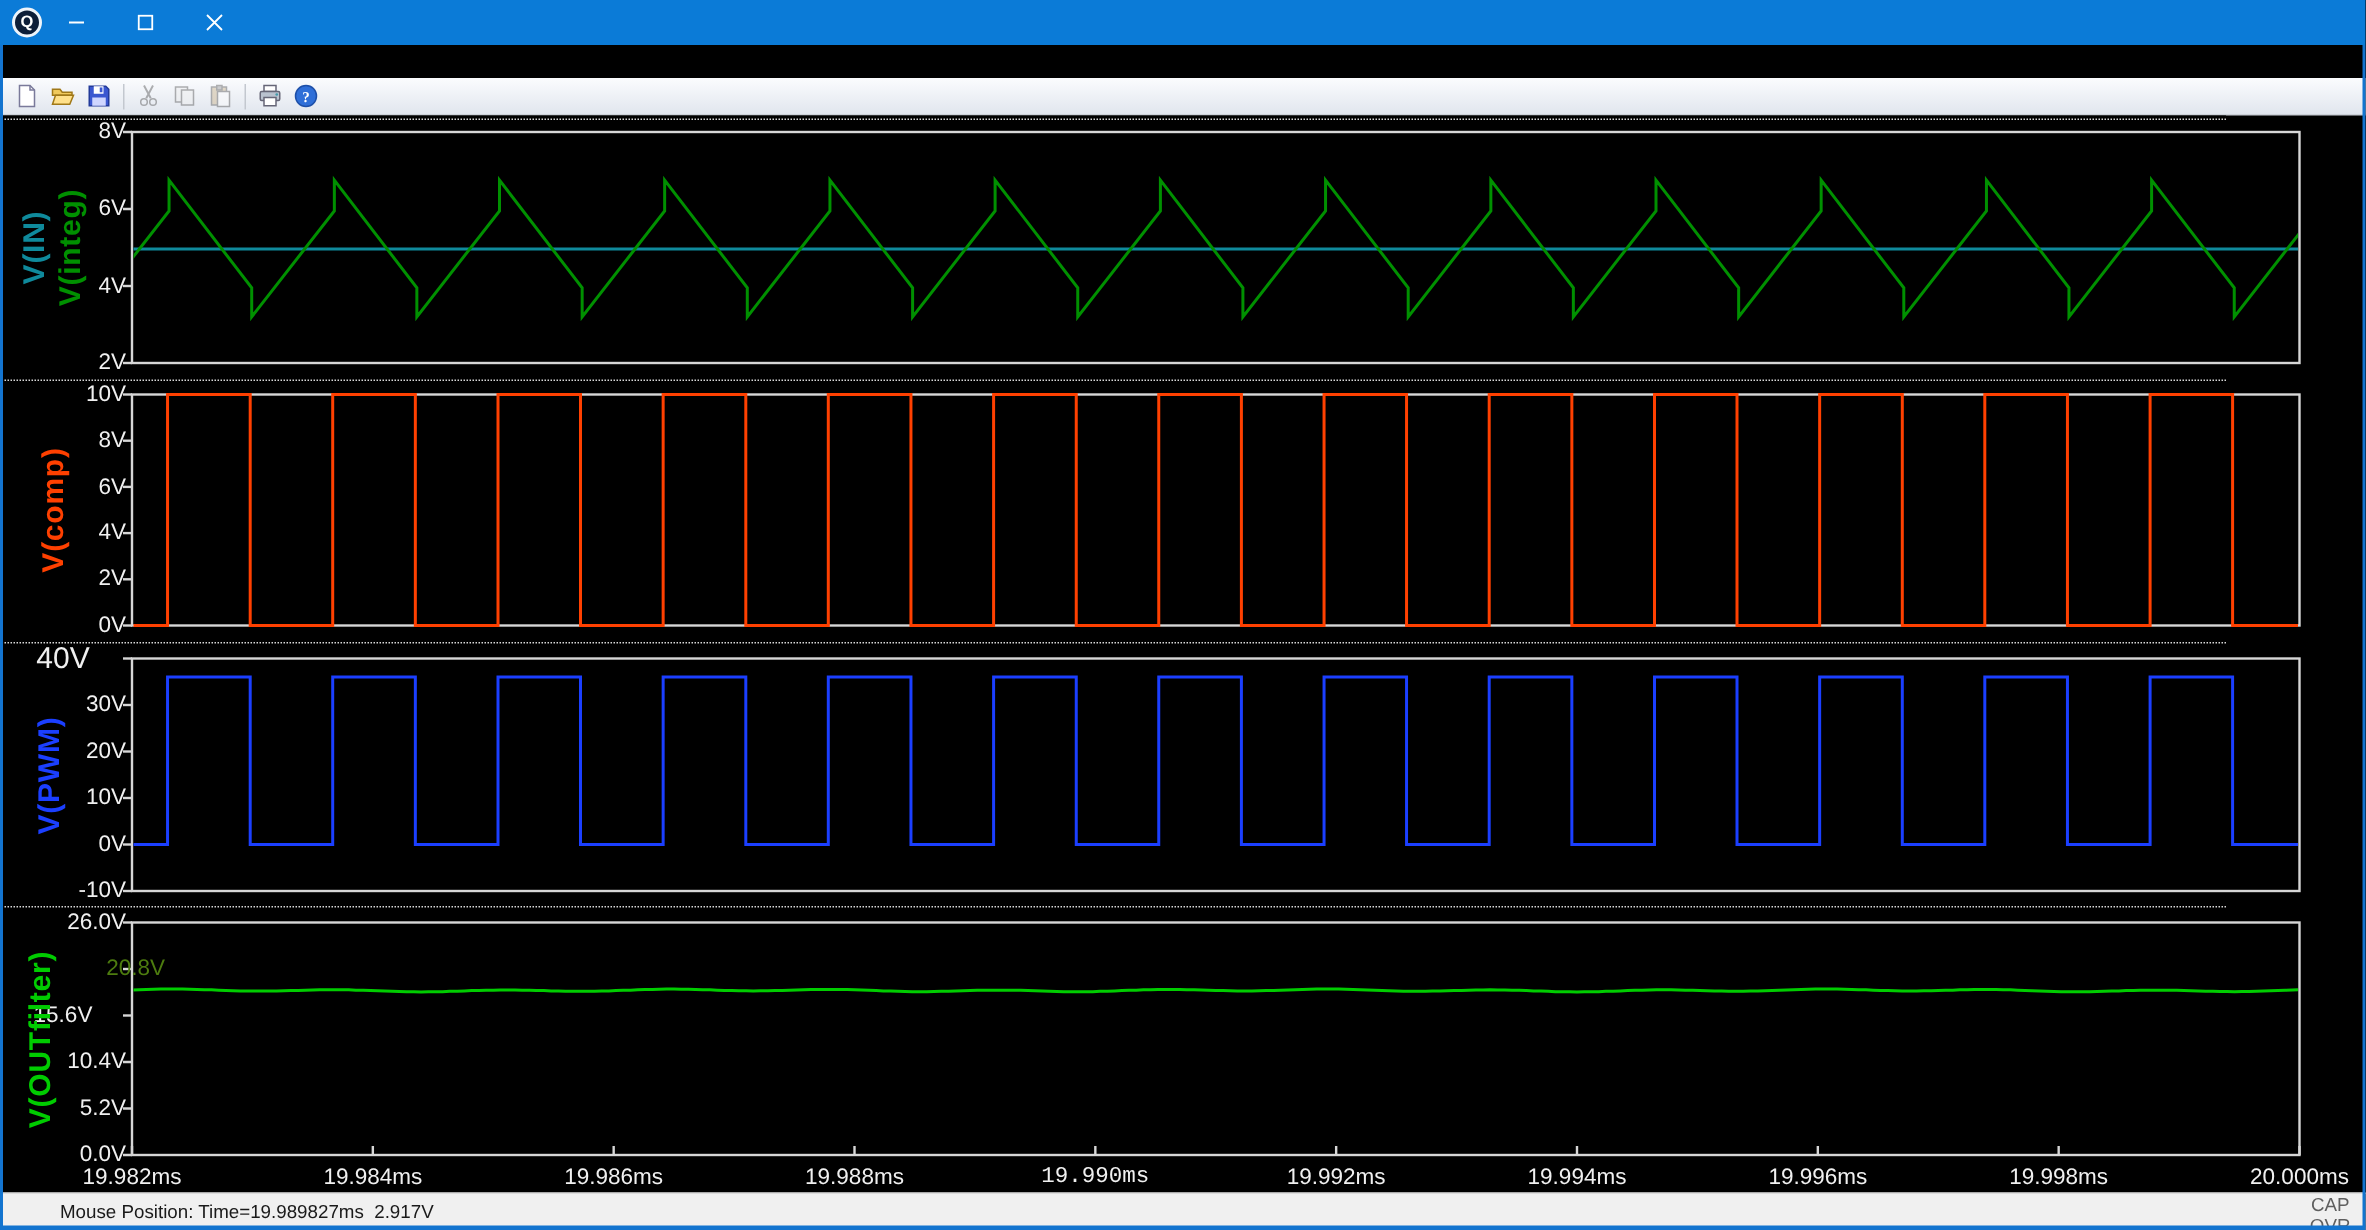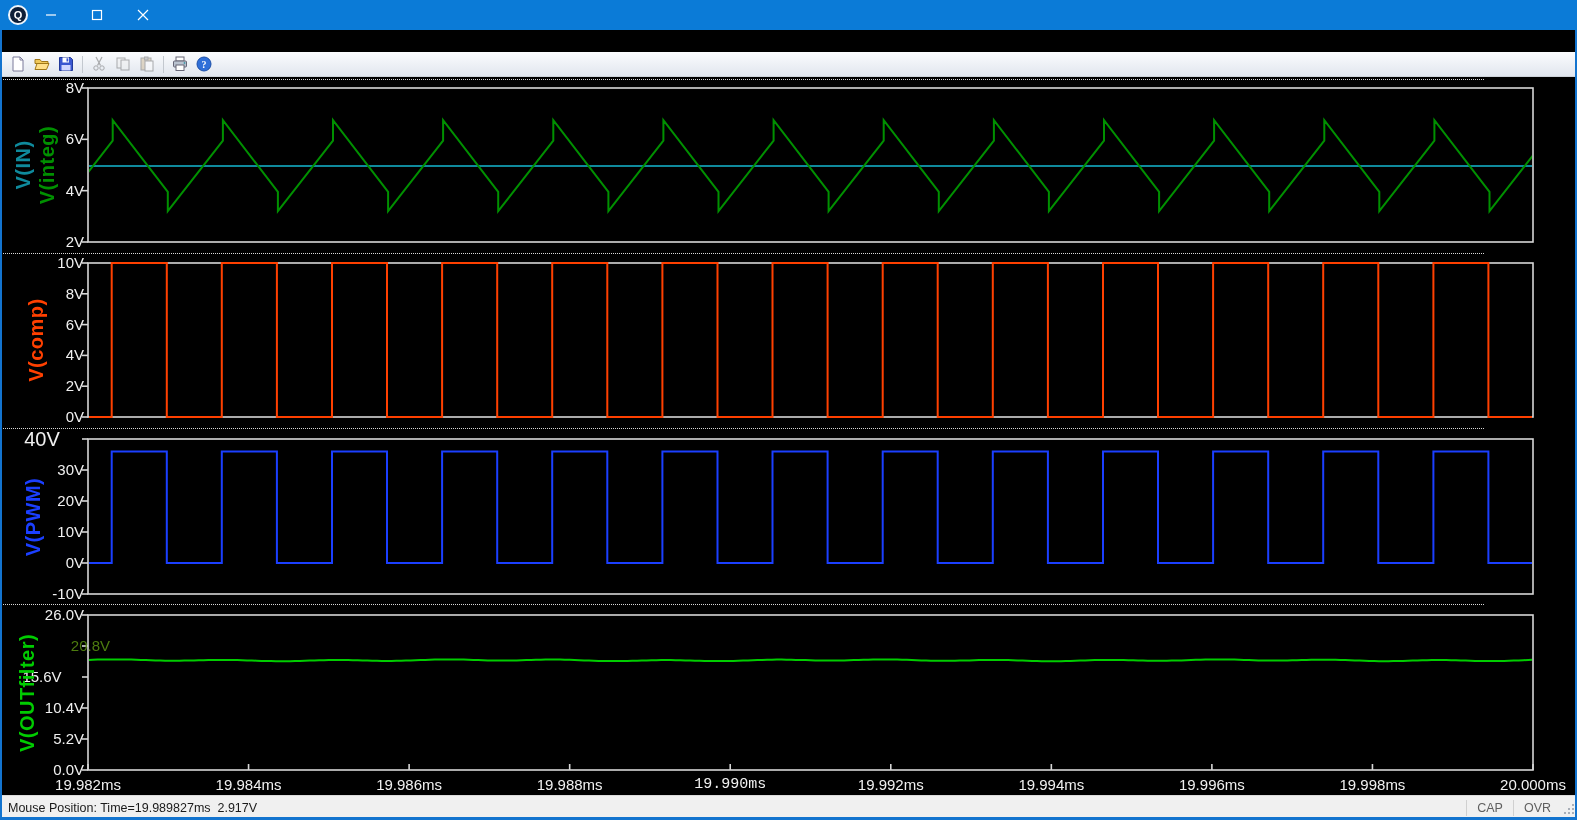--- a/index.html
+++ b/index.html
@@ -18,23 +18,23 @@
   .toolbar{position:absolute;top:52px;left:0;width:100%;height:25px;background:linear-gradient(#fbfcfe,#e1e6ee);border-bottom:1px solid #cdd2d9;display:flex;align-items:center;padding-left:6px;}
   .tool-btn{width:24px;height:22px;display:flex;align-items:center;justify-content:center;}
   .tool-sep{width:1px;height:17px;background:#c3c8cf;margin:0 4px;}
   
   #plot{position:absolute;top:77px;left:0;width:1484px;height:718px;background:#000;}
   #plot svg{position:absolute;left:0;top:0;}
   .plab{position:absolute;font-size:15px;color:#f0f0f0;line-height:16px;}
   .trace-label{position:absolute;font-weight:bold;transform:translate(-50%,-50%) rotate(-90deg);white-space:nowrap;letter-spacing:.5px;}
   .psep{position:absolute;left:0;width:100%;height:0;border-top:1px dotted #d8d8d8;}
   
-  .statusbar{position:absolute;top:795px;left:0;width:100%;height:25px;background:#f0f0f0;border-top:1px solid #dcdcdc;display:flex;align-items:center;font-size:12.5px;color:#1a1a1a;}
+  .statusbar{position:absolute;top:795px;left:0;width:100%;height:25px;background:#f0f0f0;border-top:1px solid #dcdcdc;display:flex;align-items:center;font-size:12.5px;color:#1a1a1a;padding-left:32px;}
   .sb-left{margin-left:8px;white-space:pre;}
-  .sb-right{margin-left:auto;display:flex;align-items:center;height:100%;}
+  .sb-right{margin-left:auto;display:flex;align-items:center;height:100%;flex-direction:column;}
   .sb-ind{color:#5f5f5f;padding:0 10px;font-size:12.5px;}
   .sb-sep{width:1px;height:16px;background:#d0d0d0;}
   .grip{width:16px;height:18px;display:flex;align-items:flex-end;justify-content:flex-end;padding:0 2px 2px 0;}
   
   .edge{position:absolute;background:#1374cf;z-index:9;}
 </style>
 </head>
 <body>
 
 <div class="window">

